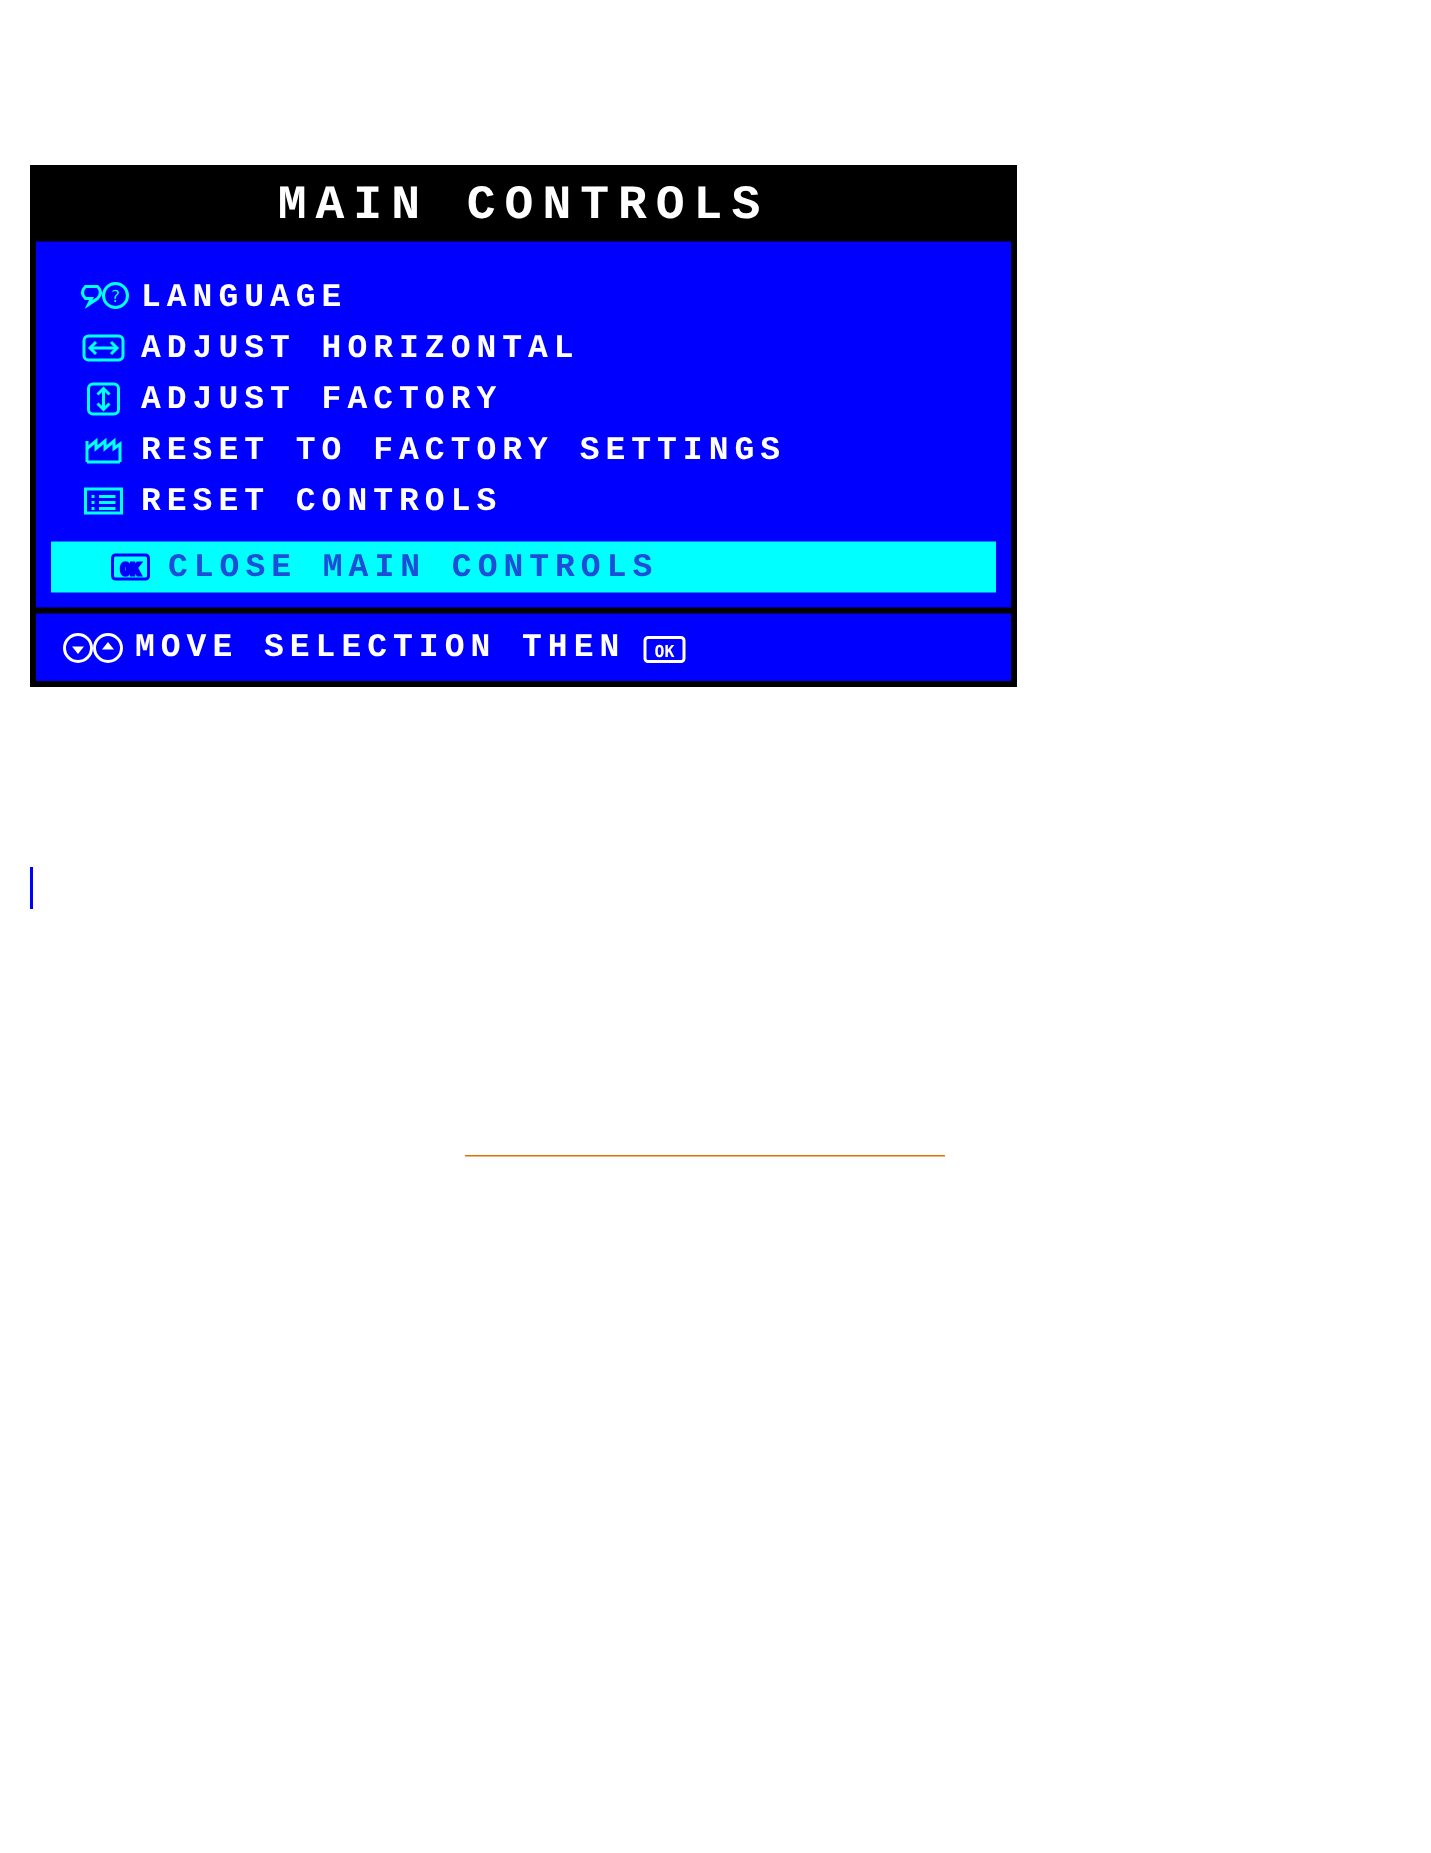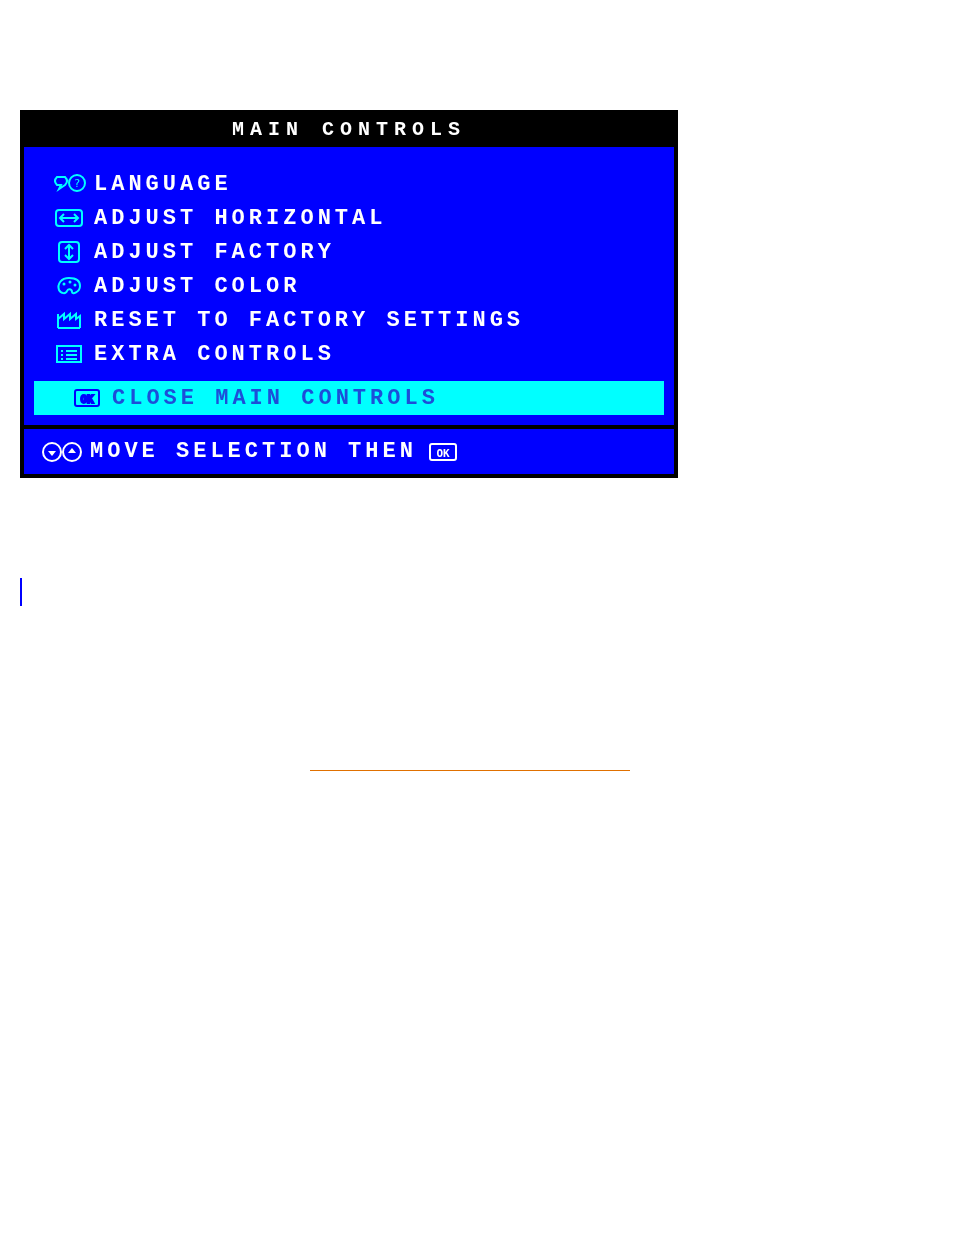--- a/index.html
+++ b/index.html
@@ -14,21 +14,21 @@
     width: 650px;
     border: 4px solid #000;
     background: #0000ff;
   }
   .title-bar {
     background: #000;
     color: #fff;
     text-align: center;
     font-weight: bold;
     letter-spacing: 6px;
-    font-size: 20px;
+    font-size: 32px;
     padding: 4px 0 6px 0;
   }
   .menu-body {
     padding: 20px 10px 10px 10px;
   }
   .menu-item {
     display: flex;
     align-items: center;
     height: 34px;
     padding-left: 10px;
@@ -56,21 +56,21 @@
   .menu-item.selected .icon-cell svg * {
     stroke: #0000ff !important;
   }
   .menu-item.selected .icon-cell svg text {
     fill: #0000ff !important;
   }
   .footer {
     border-top: 4px solid #000;
     padding: 10px 10px 10px 10px;
     display: flex;
-    align-items: center;
+    align-items: flex-end;
   }
   .footer .icon-cell {
     width: 56px;
   }
   .footer .label {
     color: #fff;
     letter-spacing: 4px;
   }
   .footer-ok {
     margin-left: 10px;
@@ -138,33 +138,20 @@
             <line x1="15" y1="6" x2="15" y2="18"></line>
             <polyline points="11,9 15,5 19,9"></polyline>
             <polyline points="11,15 15,19 19,15"></polyline>
           </g>
         </svg>
       </span>
       <span class="label">ADJUST FACTORY</span>
     </div>
 
 
-    <div class="menu-item">
-      <span class="icon-cell">
-        <svg width="30" height="22" viewBox="0 0 30 22">
-          <g stroke="#00ffff" stroke-width="2" fill="none">
-            <path d="M15 3 C7 3 3 9 5 15 C7 19 12 19 13 16 C14 13 18 14 18 17 C18 20 26 17 26 11 C26 6 22 3 15 3 Z"></path>
-            <circle cx="10" cy="9" r="1.5" fill="#00ffff" stroke="none"></circle>
-            <circle cx="16" cy="7" r="1.5" fill="#00ffff" stroke="none"></circle>
-            <circle cx="21" cy="10" r="1.5" fill="#00ffff" stroke="none"></circle>
-          </g>
-        </svg>
-      </span>
-      <span class="label">ADJUST COLOR</span>
-    </div>
 
     <div class="menu-item">
       <span class="icon-cell">
         <svg width="30" height="22" viewBox="0 0 30 22">
           <g stroke="#00ffff" stroke-width="2" fill="none">
             <line x1="4" y1="19" x2="26" y2="19"></line>
             <line x1="4" y1="19" x2="4" y2="5"></line>
             <polyline points="4,10 10,5 10,10 16,5 16,10 22,5 22,10 26,7 26,19"></polyline>
           </g>
         </svg>
@@ -179,21 +166,21 @@
             <rect x="3" y="3" width="24" height="16"></rect>
             <line x1="7" y1="8" x2="9" y2="8"></line>
               <line x1="12" y1="8" x2="23" y2="8"></line>
             <line x1="7" y1="12" x2="9" y2="12"></line>
               <line x1="12" y1="12" x2="23" y2="12"></line>
             <line x1="7" y1="16" x2="9" y2="16"></line>
               <line x1="12" y1="16" x2="23" y2="16"></line>
           </g>
         </svg>
       </span>
-      <span class="label">EXTRA CONTROLS</span>
+      <span class="label">RESET CONTROLS</span>
     </div>
 
     <div class="menu-item selected">
       <span class="icon-cell">
         <svg width="30" height="22" viewBox="0 0 30 22">
           <g stroke="#0000ff" stroke-width="2" fill="none">
             <rect x="3" y="3" width="24" height="16" rx="2"></rect>
             <text x="15" y="16" font-size="11" fill="#0000ff" stroke="none" text-anchor="middle" font-family="monospace" font-weight="bold">OK</text>
           </g>
         </svg>

